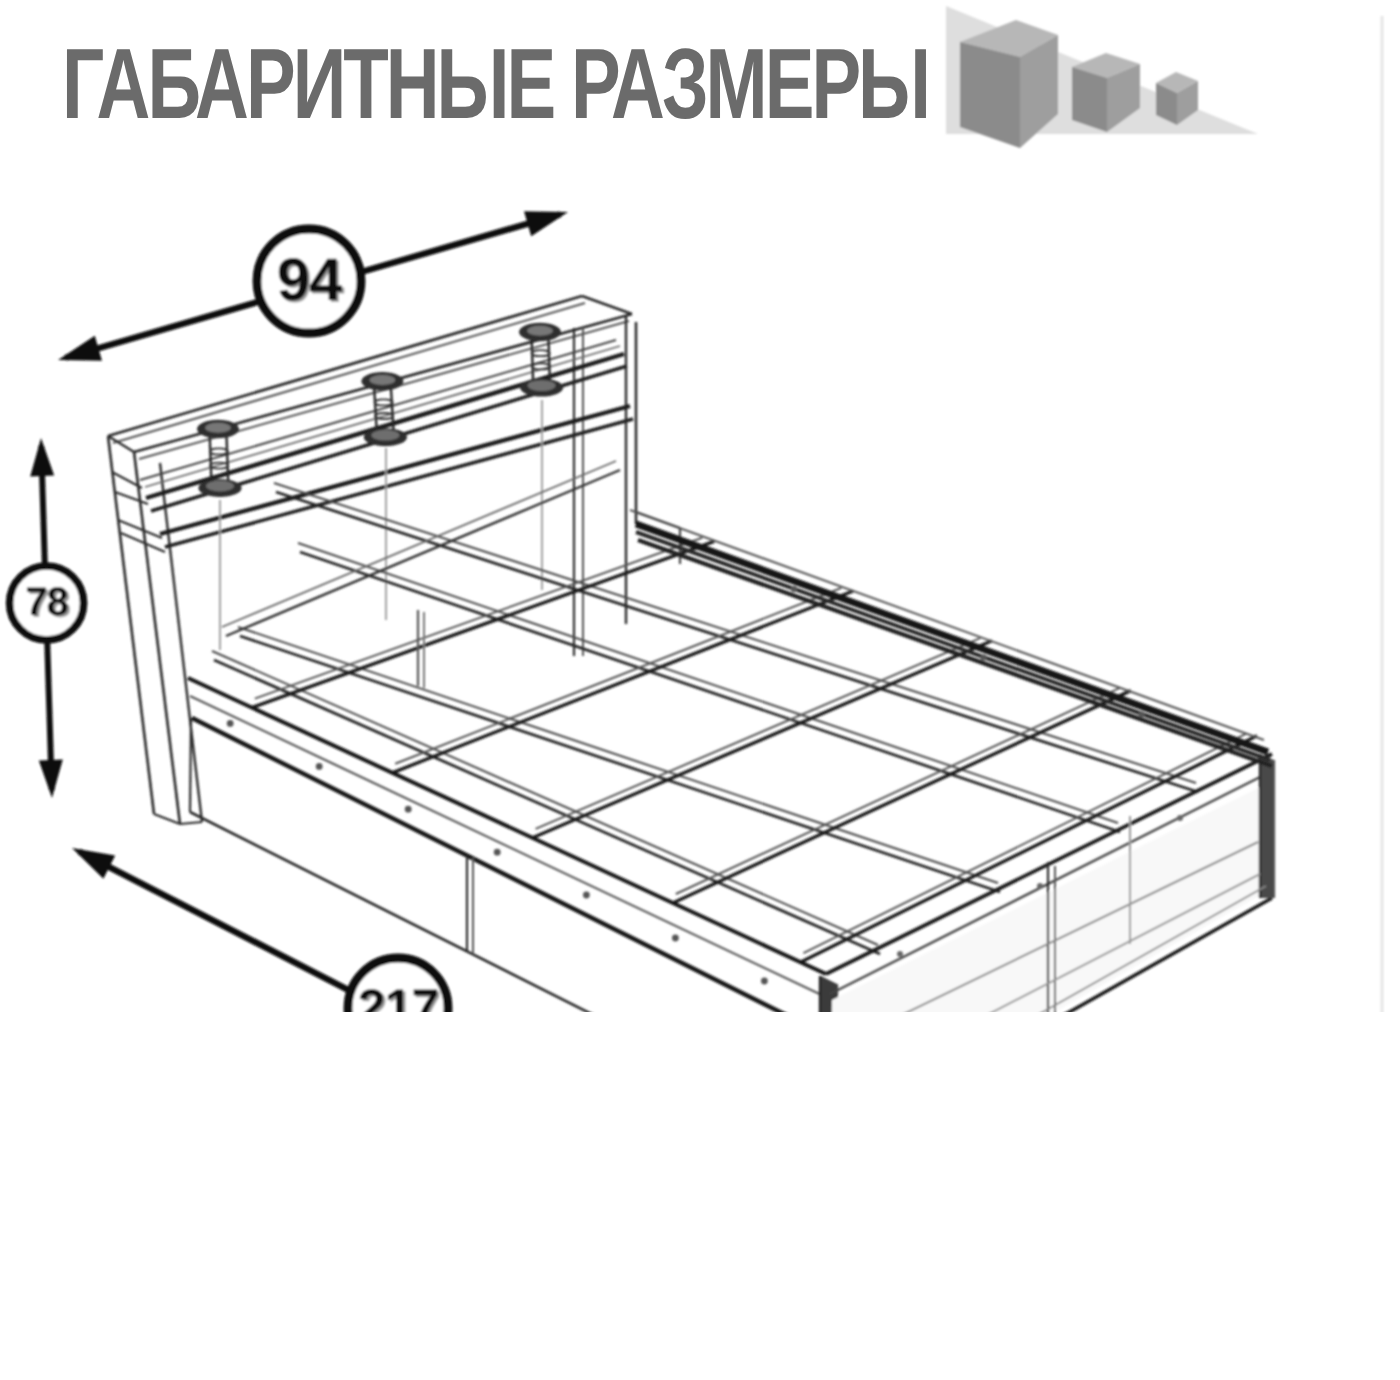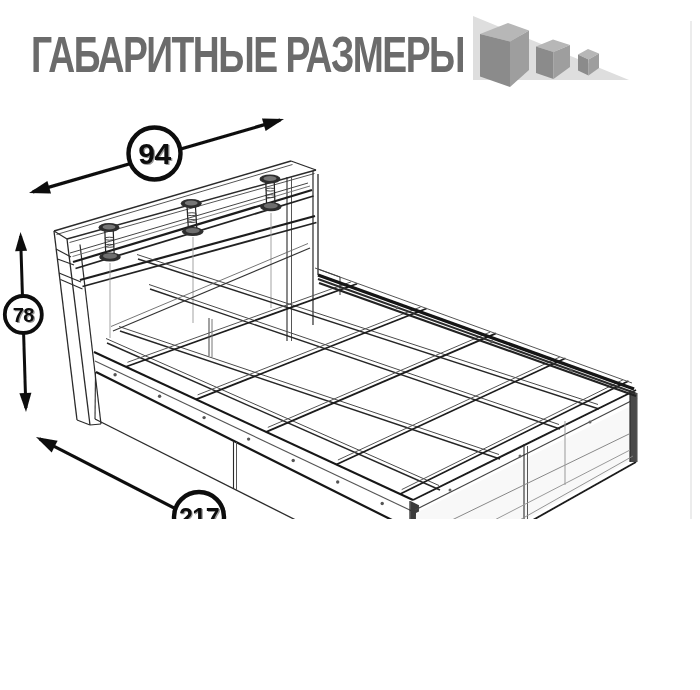--- a/index.html
+++ b/index.html
@@ -1,15 +1,15 @@
 <!DOCTYPE html>
 <html><head><meta charset="utf-8">
 <style>
 html,body{margin:0;padding:0;background:#fff;}
-#page{position:relative;width:700px;height:506px;background:#ffffff;overflow:hidden;margin-top:13px;}
+#page{position:relative;width:700px;height:506px;background:#ffffff;overflow:hidden;}
 #title{position:absolute;left:31px;top:13px;font-family:"Liberation Sans",sans-serif;
  font-weight:bold;font-size:50px;color:#6b6b6b;letter-spacing:-2px;white-space:nowrap;
  transform:scaleX(0.745);transform-origin:left top;}
 </style></head>
 <body>
 <div id="page">
 <div id="title">ГАБАРИТНЫЕ РАЗМЕРЫ</div>
 <svg width="700" height="690" viewBox="0 0 700 690" style="position:absolute;left:0;top:0">
 <filter id="soft" x="-5%" y="-5%" width="110%" height="110%">
         <feGaussianBlur stdDeviation="0.55"></feGaussianBlur>

